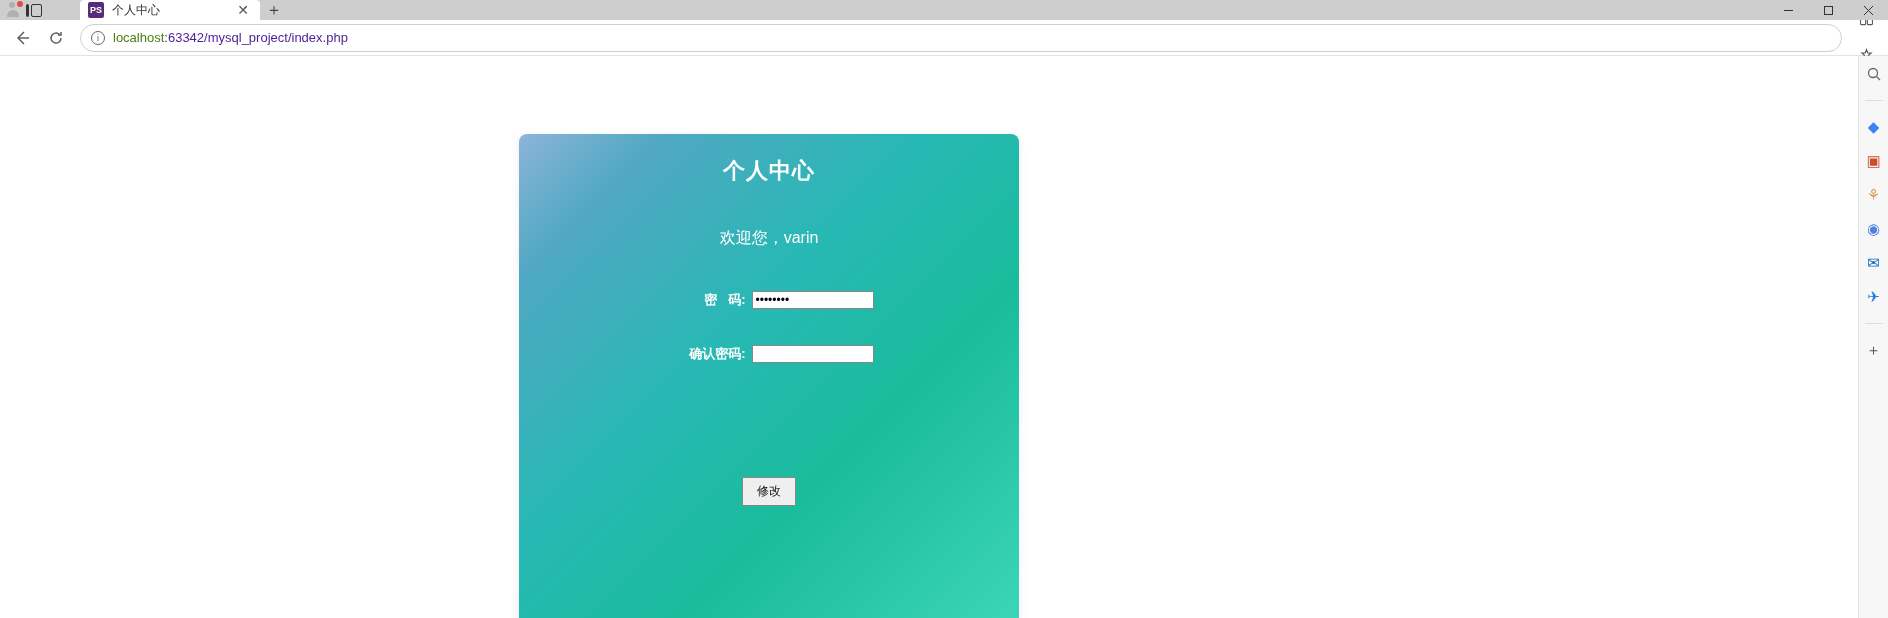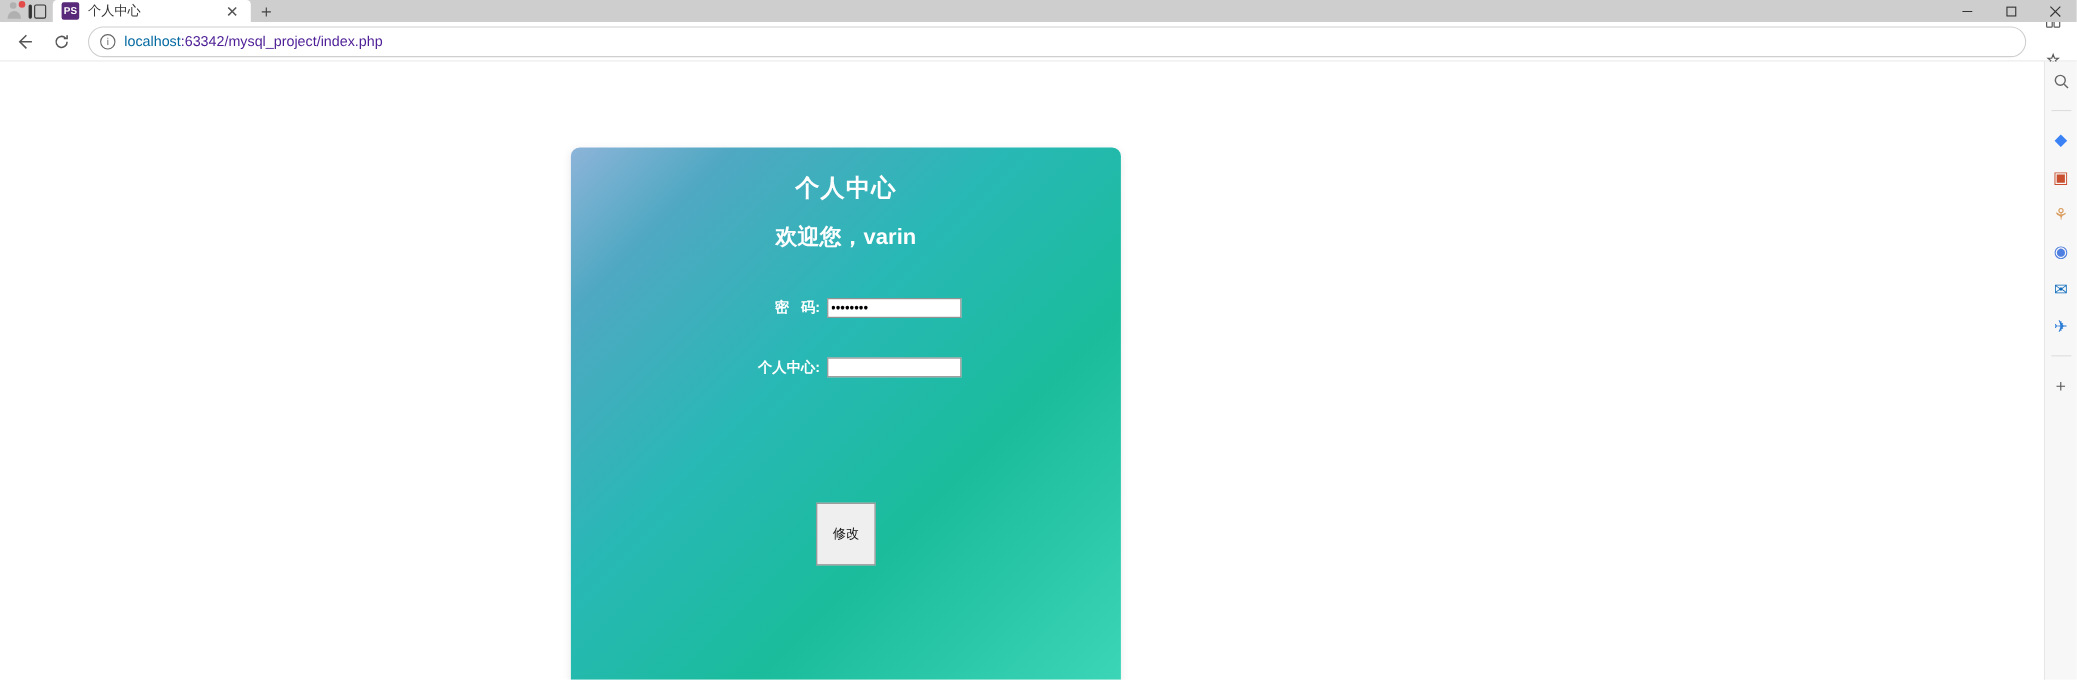--- a/index.html
+++ b/index.html
@@ -85,20 +85,21 @@
     .tab {
       height: 100%;
       background: #ffffff;
       display: flex;
       align-items: center;
       padding: 0 10px 0 8px;
       border-radius: 4px 4px 0 0;
       gap: 8px;
       min-width: 180px;
       position: relative;
+      margin-left: 32px;
     }
     .tab-favicon {
       width: 16px;
       height: 16px;
       background: #5a2a7a;
       color: #fff;
       font-size: 9px;
       font-weight: bold;
       display: flex;
       align-items: center;
@@ -197,21 +198,21 @@
       align-items: center;
       justify-content: center;
       font-size: 9px;
       color: #666;
     }
     .addr-text {
       font-size: 13px;
       color: #333;
     }
     .addr-text .host {
-      color: #0369a1;
+      color: #4d7c0f;
     }
     .addr-text .rest {
       color: #4c1d95;
     }
     .tool-icons {
       display: flex;
       align-items: center;
       gap: 4px;
       flex-direction: column;
     }
@@ -253,23 +254,23 @@
       color: #ffffff;
       text-align: center;
       padding-top: 22px;
     }
     .card h1 {
       font-size: 22px;
       font-weight: bold;
       letter-spacing: 1px;
     }
     .welcome {
-      margin-top: 16px;
-      font-size: 20px;
-      font-weight: bold;
+      margin-top: 42px;
+      font-size: 16px;
+      font-weight: normal;
     }
     .form-row {
       display: flex;
       align-items: center;
       justify-content: center;
       gap: 6px;
       font-size: 13px;
       font-weight: bold;
       padding-left: 21px;
     }
@@ -287,21 +288,21 @@
       border: 1px solid #888;
       background: #ffffff;
       font-size: 12px;
       padding: 0 3px;
       color: #000;
       font-family: inherit;
     }
     .submit-btn {
       margin-top: 114px;
       display: inline-block;
-      padding: 19px 14px;
+      padding: 5px 14px;
       background: #efefef;
       border: 1px solid #888;
       color: #111;
       font-size: 12px;
       font-family: inherit;
       cursor: pointer;
     }
 
     
     .sidebar {
@@ -459,21 +460,21 @@
     <div class="card">
       <h1>个人中心</h1>
       <div class="welcome">
         <span>欢迎您，</span><span>varin</span>
       </div>
       <div class="form-row r1">
         <label>密   码:</label>
         <input type="password" value="••••••••" style="">
       </div>
       <div class="form-row r2">
-        <label>个人中心:</label>
+        <label>确认密码:</label>
         <input type="password" value="" style="">
       </div>
       <div>
         <button class="submit-btn">修改</button>
       </div>
     </div>
   </div>
 
   <div class="sidebar">
     <div class="side-icon">

